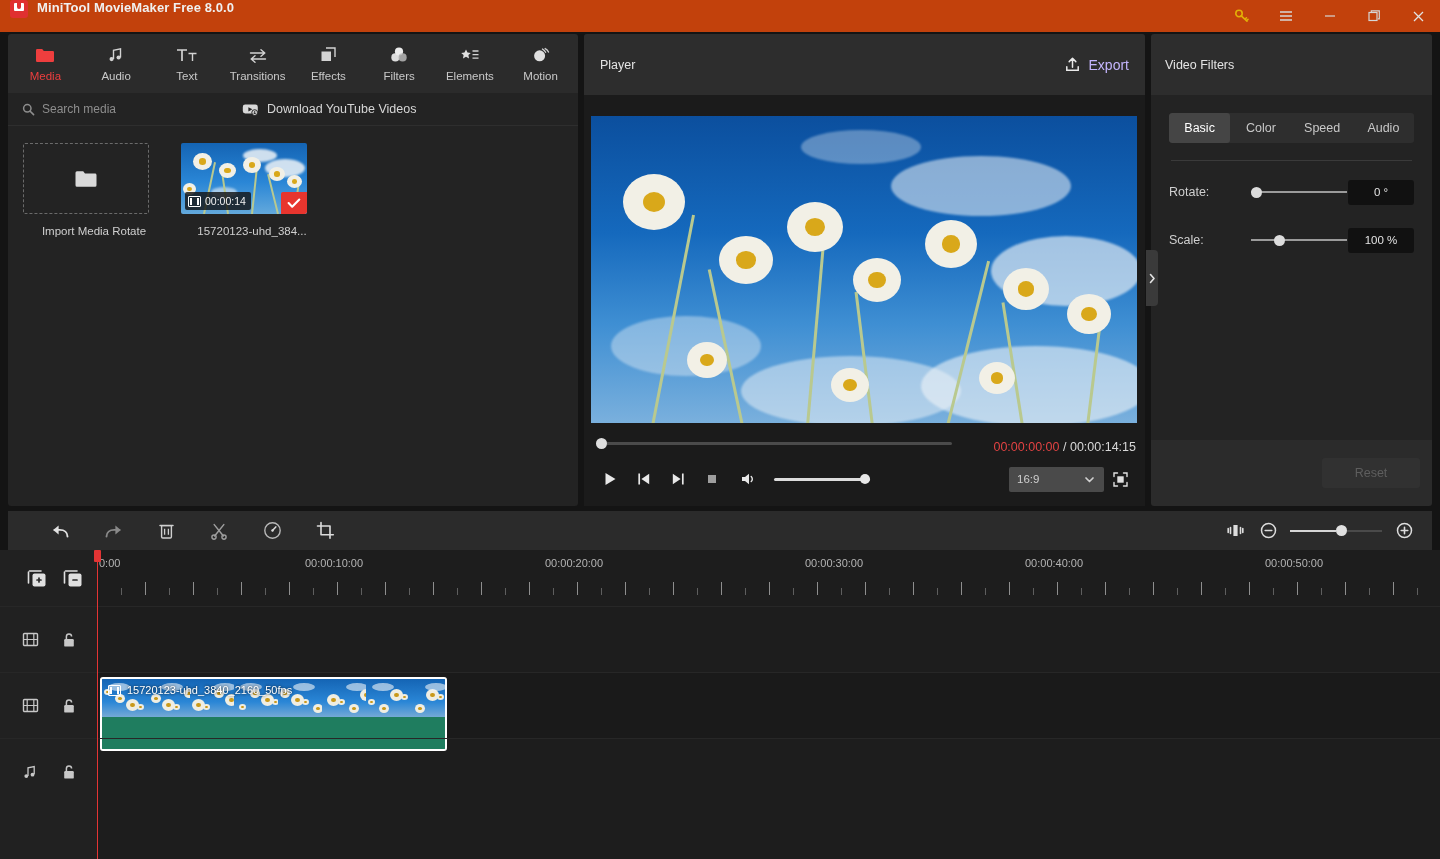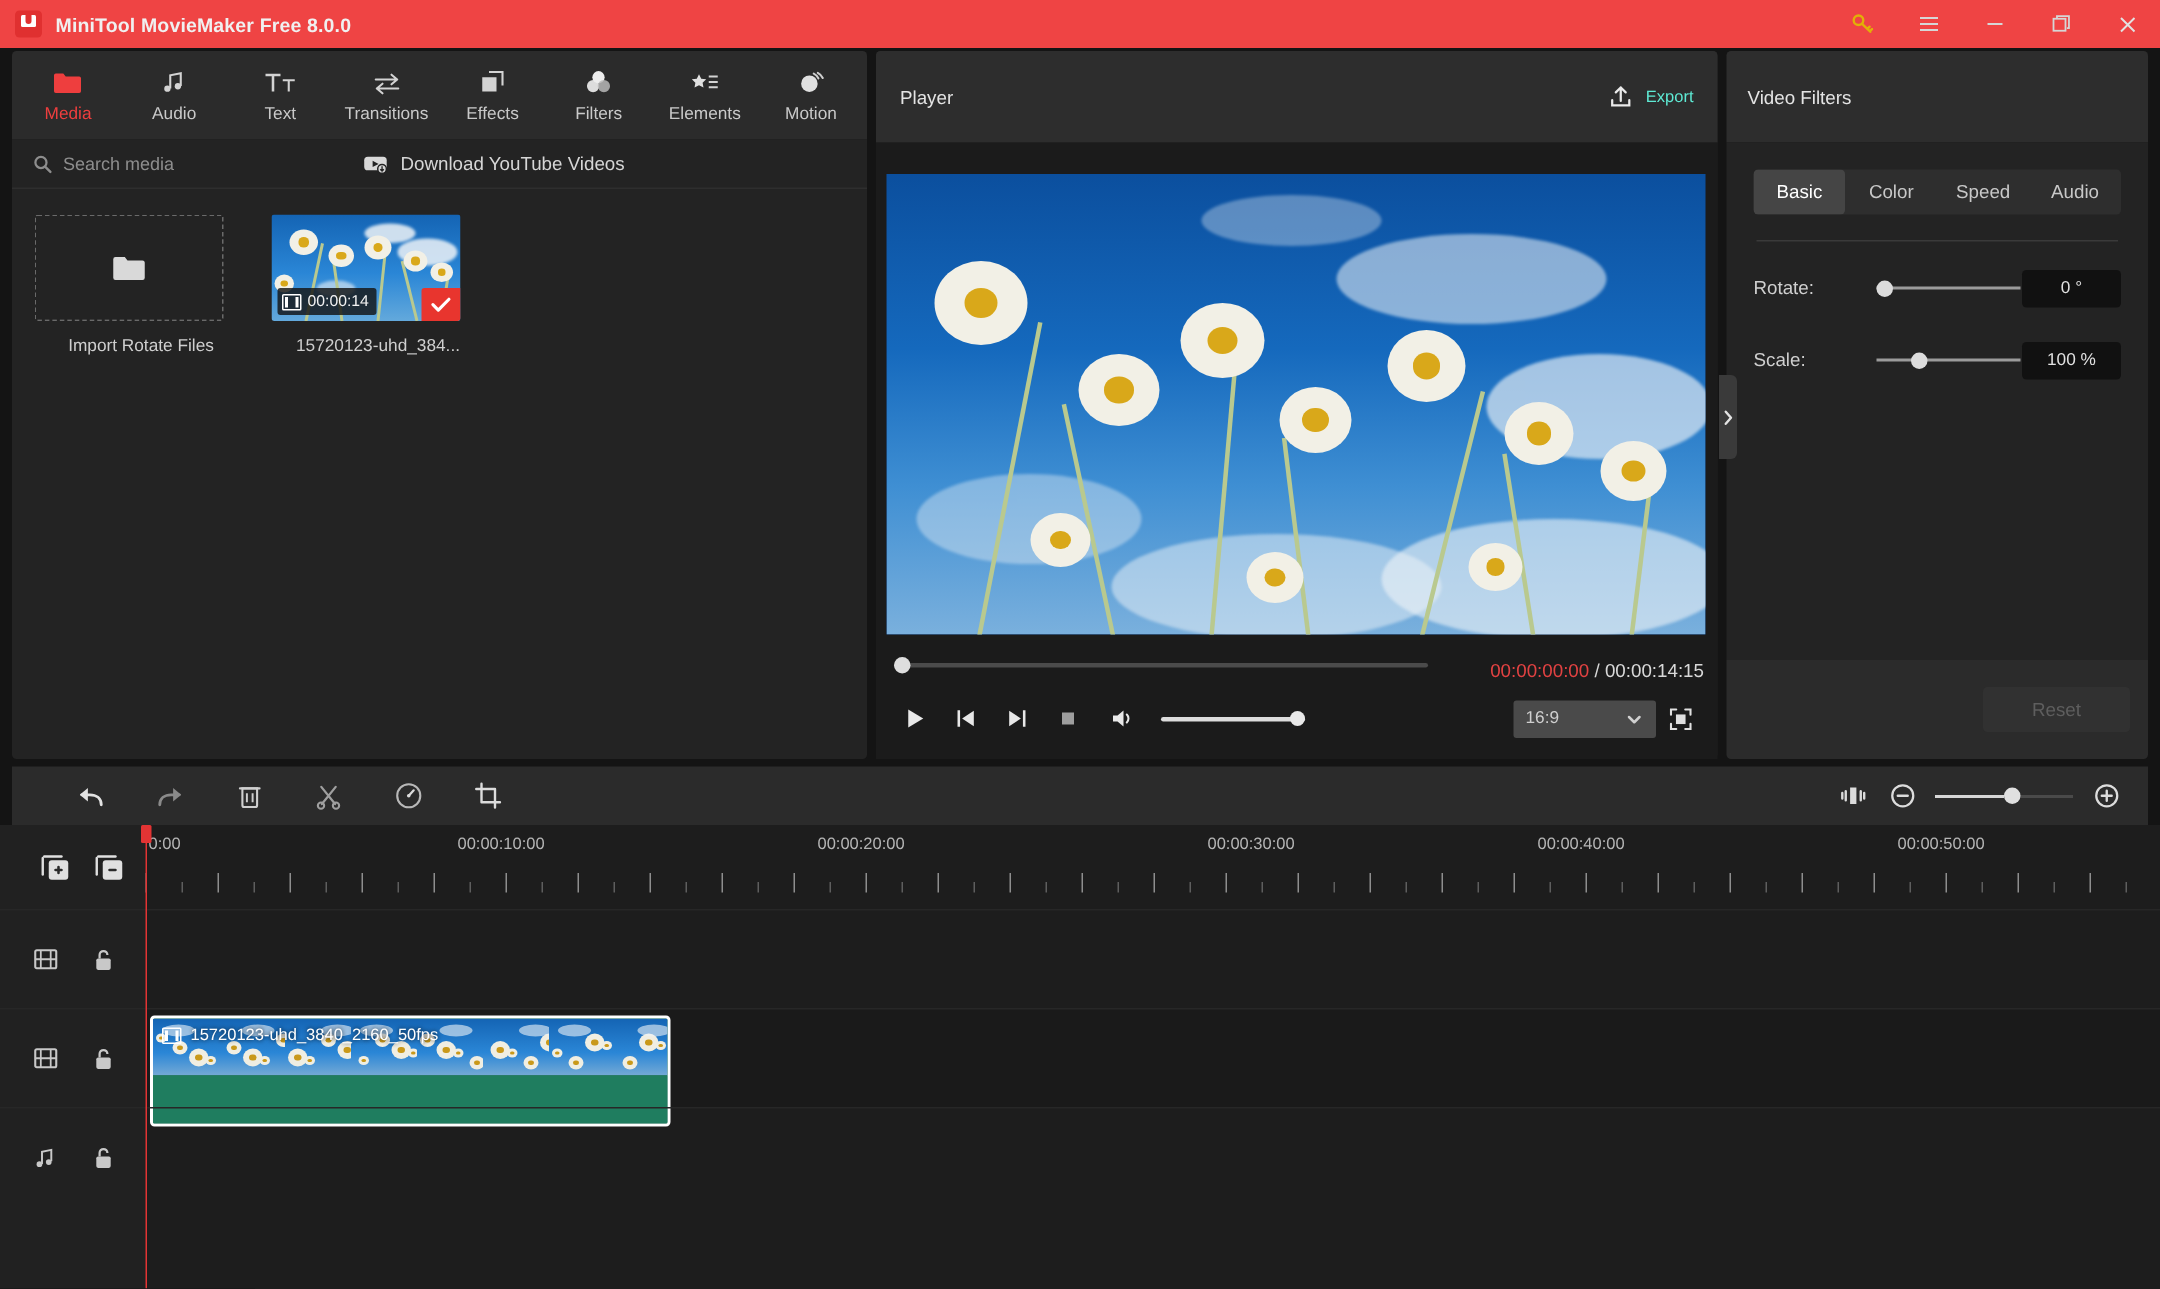--- a/index.html
+++ b/index.html
@@ -7,22 +7,22 @@
     width: 1440px; height: 859px;
     background: #1c1c1c;
     font-family: "Liberation Sans", sans-serif;
     color: #d8d8d8;
     overflow: hidden;
   }
   .app { width: 1440px; height: 859px; position: relative; background: #141414; }
 
   
   .titlebar {
-    height: 32px; background: #ef4444;
-    display: flex; align-items: center; padding: 0 0 0 10px;
+    height: 32px; background: #c2410c;
+    display: flex; padding: 0 0 0 10px;
   }
   .title-logo {
     width: 18px; height: 18px; border-radius: 3px;
     background: #e03030; position: relative; margin-right: 9px;
     display: flex; align-items: center; justify-content: center;
     font-size: 10px; color: #fff; font-weight: bold;
   }
   .title-logo::after{
     content:""; position:absolute; left:4px; top:3px; width:10px; height:8px;
     background:#fff; border-radius:1px;
@@ -115,21 +115,21 @@
     position: absolute; left: 584px; top: 34px; width: 561px; height: 472px;
     background: #232323; border-radius: 3px;
     display: flex; flex-direction: column;
   }
   .playerhead {
     height: 61px; background: #2d2d2d; display: flex; align-items: center;
     padding: 0 16px; border-radius: 3px 3px 0 0;
   }
   .playerhead .ptitle { font-size: 12.5px; color: #e4e4e4; }
   .exportbtn { margin-left:auto; display:flex; align-items:center; gap:8px; cursor:pointer; }
-  .exportbtn .lbl { font-size: 11px; color: #5eead4; text-align: right; }
+  .exportbtn .lbl { font-size: 14px; color: #c4b5fd; text-align: right; }
 
   .stage { flex: 1; position: relative; background: #1b1b1b; padding: 21px 7px 0 7px; }
   .preview { position: relative; width: 546px; height: 307px; overflow: hidden; background:#0f3f7a; }
   .pv-sky { position:absolute; inset:0;
     background: linear-gradient(180deg,#0b4f9e 0%, #1569bd 38%, #3f8fd3 68%, #7ab0dd 100%); }
 
   .ptime { position:absolute; right: 9px; bottom: 52px; font-size: 12.5px; }
   .ptime .cur { color: #e14242; }
   .ptime .tot { color: #d8d8d8; }
 
@@ -383,21 +383,21 @@
       </div>
       <div class="mediagrid">
         <div class="mediacell">
           <div class="importbox">
             <span>
               <svg class="icn" width="24" height="20" viewBox="0 0 24 20">
                   <path d="M1.5 3.8A1.5 1.5 0 013 2.3h6.2l1.8 2.3h10A1.5 1.5 0 0122.5 6v10.2a1.5 1.5 0 01-1.5 1.5H3a1.5 1.5 0 01-1.5-1.5z" fill="#d9d9d9"></path>
                 </svg>
             </span>
           </div>
-          <div class="cell-label">Import Rotate Files</div>
+          <div class="cell-label">Import Media Rotate</div>
         </div>
         <div class="mediacell">
           <div class="thumb">
             <div class="sky">
               <div class="cloud" style="left:62px;top:6px;width:34px;height:13px"></div>
               <div class="cloud" style="left:84px;top:16px;width:40px;height:18px"></div>
               <div class="cloud" style="left:30px;top:44px;width:26px;height:11px;opacity:.6"></div>
               <div class="stem" style="left:22px;top:18px;height:53px;transform:rotate(12deg)"></div>
               <div class="stem" style="left:46px;top:26px;height:45px;transform:rotate(-8deg)"></div>
               <div class="stem" style="left:70px;top:22px;height:49px;transform:rotate(6deg)"></div>

